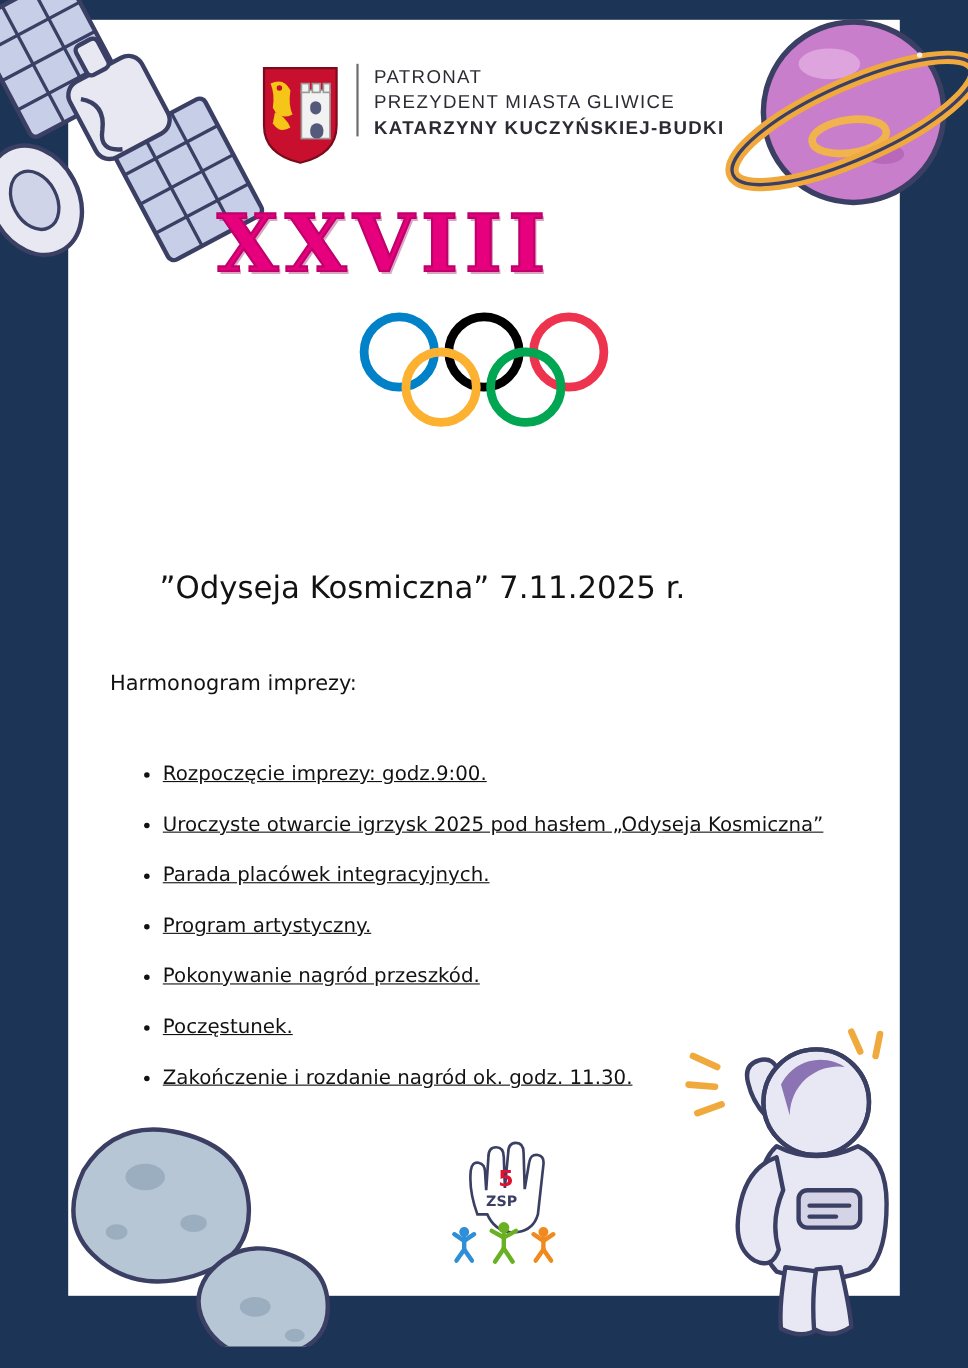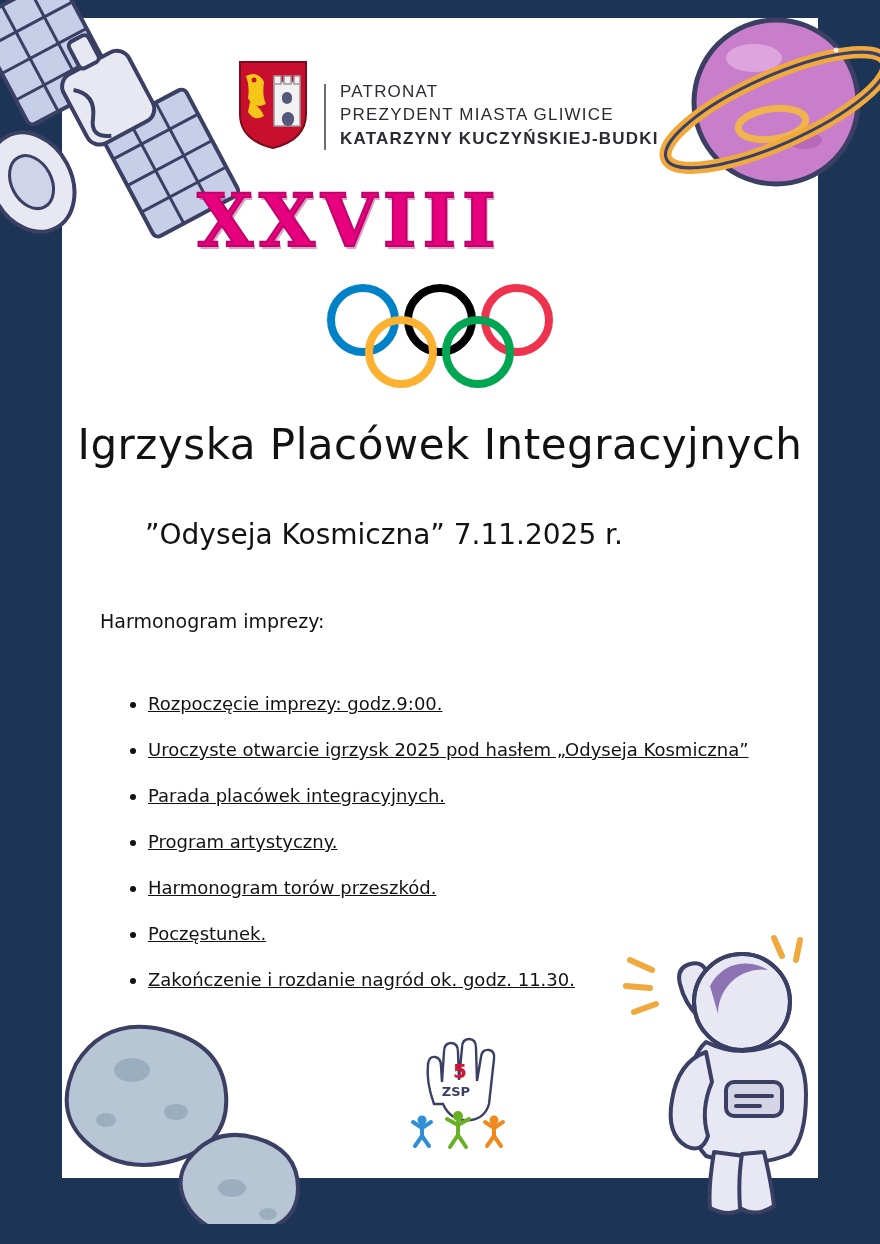--- a/index.html
+++ b/index.html
@@ -46,21 +46,21 @@
 
   
   .asteroids { left: 36px; bottom: 20px; width: 330px; height: 250px; z-index: 9; }
 
   
   .patronage {
     position: absolute;
     left: 236px;
     top: 58px;
     display: flex;
-    align-items: flex-end;
+    align-items: flex-start;
     gap: 14px;
     z-index: 20;
   }
   .crest { width: 74px; height: 92px; }
   .patronage-divider {
     width: 2px;
     height: 66px;
     background: #6d6d6d;
   }
   .patronage-text {
@@ -291,30 +291,29 @@
       <g fill="none" stroke-width="8">
         <circle cx="48" cy="40" r="32" stroke="#0081c8"></circle>
         <circle cx="125" cy="40" r="32" stroke="#000000"></circle>
         <circle cx="202" cy="40" r="32" stroke="#ee334e"></circle>
         <circle cx="86" cy="72" r="32" stroke="#fcb131"></circle>
         <circle cx="163" cy="72" r="32" stroke="#00a651"></circle>
       </g>
     </svg>
   </div>
 
-  <div class="title-main">Igrzyska Placówek Integracyjnych</div>
   <div class="title-sub">”Odyseja Kosmiczna”  7.11.2025 r.</div>
 
   <div class="schedule-heading">Harmonogram imprezy:</div>
   <ul class="schedule-list">
     <li>Rozpoczęcie imprezy: godz.9:00.</li>
     <li>Uroczyste otwarcie igrzysk 2025 pod hasłem „Odyseja Kosmiczna”</li>
     <li>Parada placówek integracyjnych.</li>
     <li>Program artystyczny.</li>
-    <li>Harmonogram torów przeszkód.</li>
+    <li>Pokonywanie nagród przeszkód.</li>
     <li>Poczęstunek.</li>
     <li>Zakończenie i rozdanie nagród ok. godz. 11.30.</li>
   </ul>
 
   <div class="school-logo">
     <svg width="120" height="130" viewBox="0 0 120 130" xmlns="http://www.w3.org/2000/svg">
 
       <path d="M34 84 q-8 -22 -6 -40 q1 -8 7 -7 q6 1 6 9 l1 16
                l2 -30 q0 -9 7 -9 q7 0 7 9 l1 28
                l3 -32 q0 -9 7 -9 q7 0 7 9 l1 33

